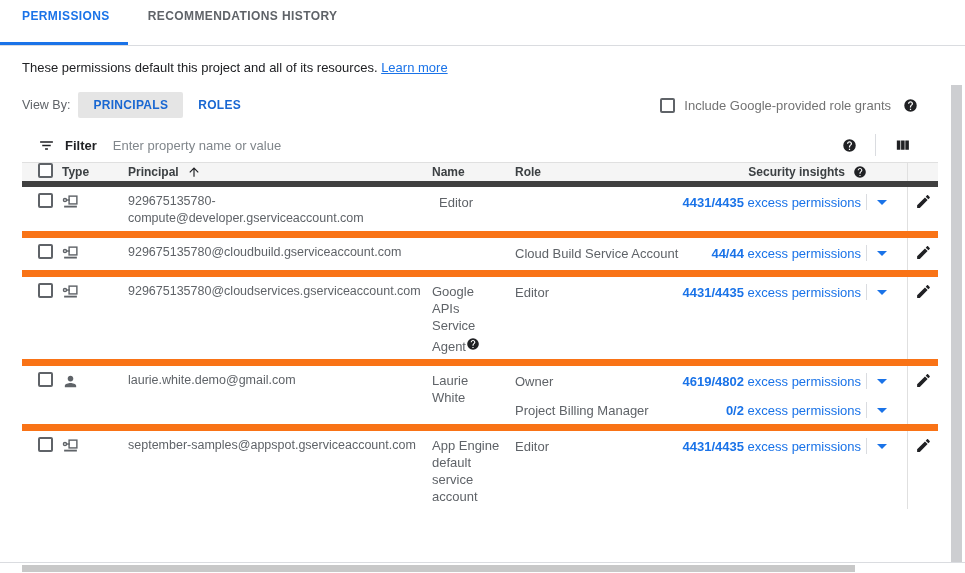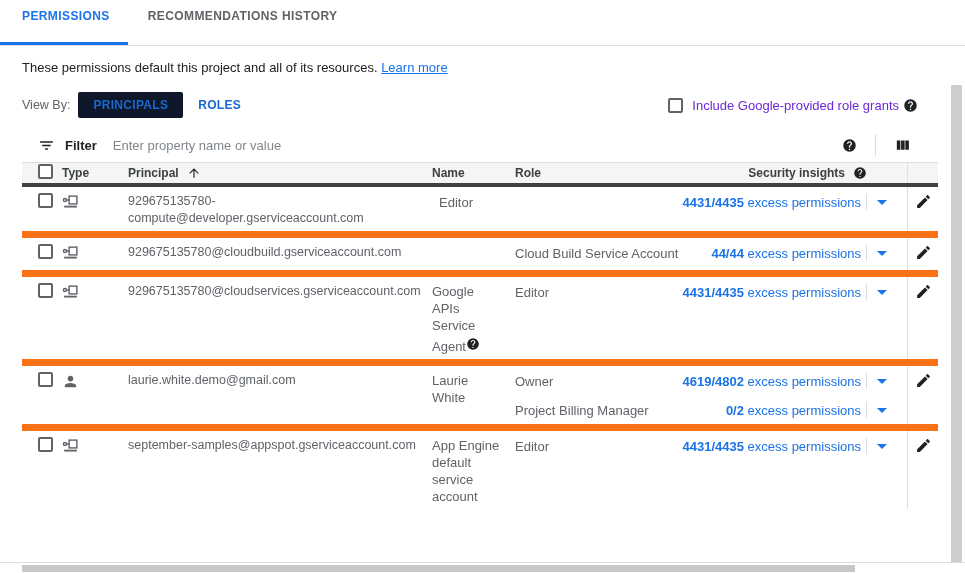--- a/index.html
+++ b/index.html
@@ -22,44 +22,44 @@
   .desc { margin:14px 0 0 22px; font-size:13px; color:#202124; }
   .desc a { color:#1a73e8; text-decoration:underline; cursor:pointer; }
 
   
   .viewby-row { display:flex; align-items:center; margin-top:17px; padding-left:22px; height:26px; }
   .viewby-label { color:#5f6368; font-size:12.5px; margin-right:8px; }
   .chip {
     font-size:12px; font-weight:bold; letter-spacing:.3px; color:#1967d2;
     padding:6px 15px; border-radius:2px; cursor:pointer; white-space:nowrap;
   }
-  .chip.selected { background:#0f172a; }
+  .chip.selected { background:#e5e5e5; }
   .toggle-group { display:flex; align-items:center; margin-left:auto; margin-right:47px; }
   .checkbox {
     display:inline-block; width:15px; height:15px; border:2px solid #5f6368;
     border-radius:2px; background:#fff; cursor:pointer; flex:none;
   }
-  .toggle-label { margin:0 4px 0 9px; font-size:13px; color:#6d28d9; }
+  .toggle-label { margin:0 12px 0 9px; font-size:13px; color:#737373; }
   .help-ic { display:inline-flex; cursor:pointer; }
   .help-ic svg { display:block; }
 
   
   .card { position:absolute; top:128px; left:22px; width:916px; }
 
   .filter-row { display:flex; align-items:center; height:34px; padding:0 27px 0 16px; }
   .filter-icon { display:inline-flex; margin-right:10px; cursor:pointer; }
   .filter-label { font-weight:bold; font-size:13px; color:#202124; margin-right:16px; cursor:pointer; }
   .filter-input { flex:1; border:none; outline:none; font-family:inherit; font-size:13px; color:#202124; }
   .filter-input::placeholder { color:#80868b; }
   .v-div { width:1px; height:22px; background:#dadce0; margin:0 18px; }
   .cols-icon { display:inline-flex; cursor:pointer; }
 
   .thead {
     display:flex; align-items:center; height:25px; background:#f5f5f5;
-    border-top:1px solid #e0e0e0; border-bottom:4px solid #404040;
+    border-top:1px solid #e0e0e0; border-bottom:6px solid #404040;
     font-size:12px; font-weight:bold; color:#3c4043;
   }
   .c-check { width:40px; padding-left:16px; flex:none; }
   .c-type  { width:66px; flex:none; }
   .c-principal { width:304px; flex:none; padding-right:8px; }
   .c-name  { width:76px; flex:none; padding-right:6px; }
   .c-rolegroup { flex:1; display:flex; align-items:center; }
   .c-rolegroup .th-role { padding-left:7px; }
   .th-right { margin-left:auto; display:flex; align-items:center; margin-right:40px; }
   .th-right .lbl { margin-right:8px; }

